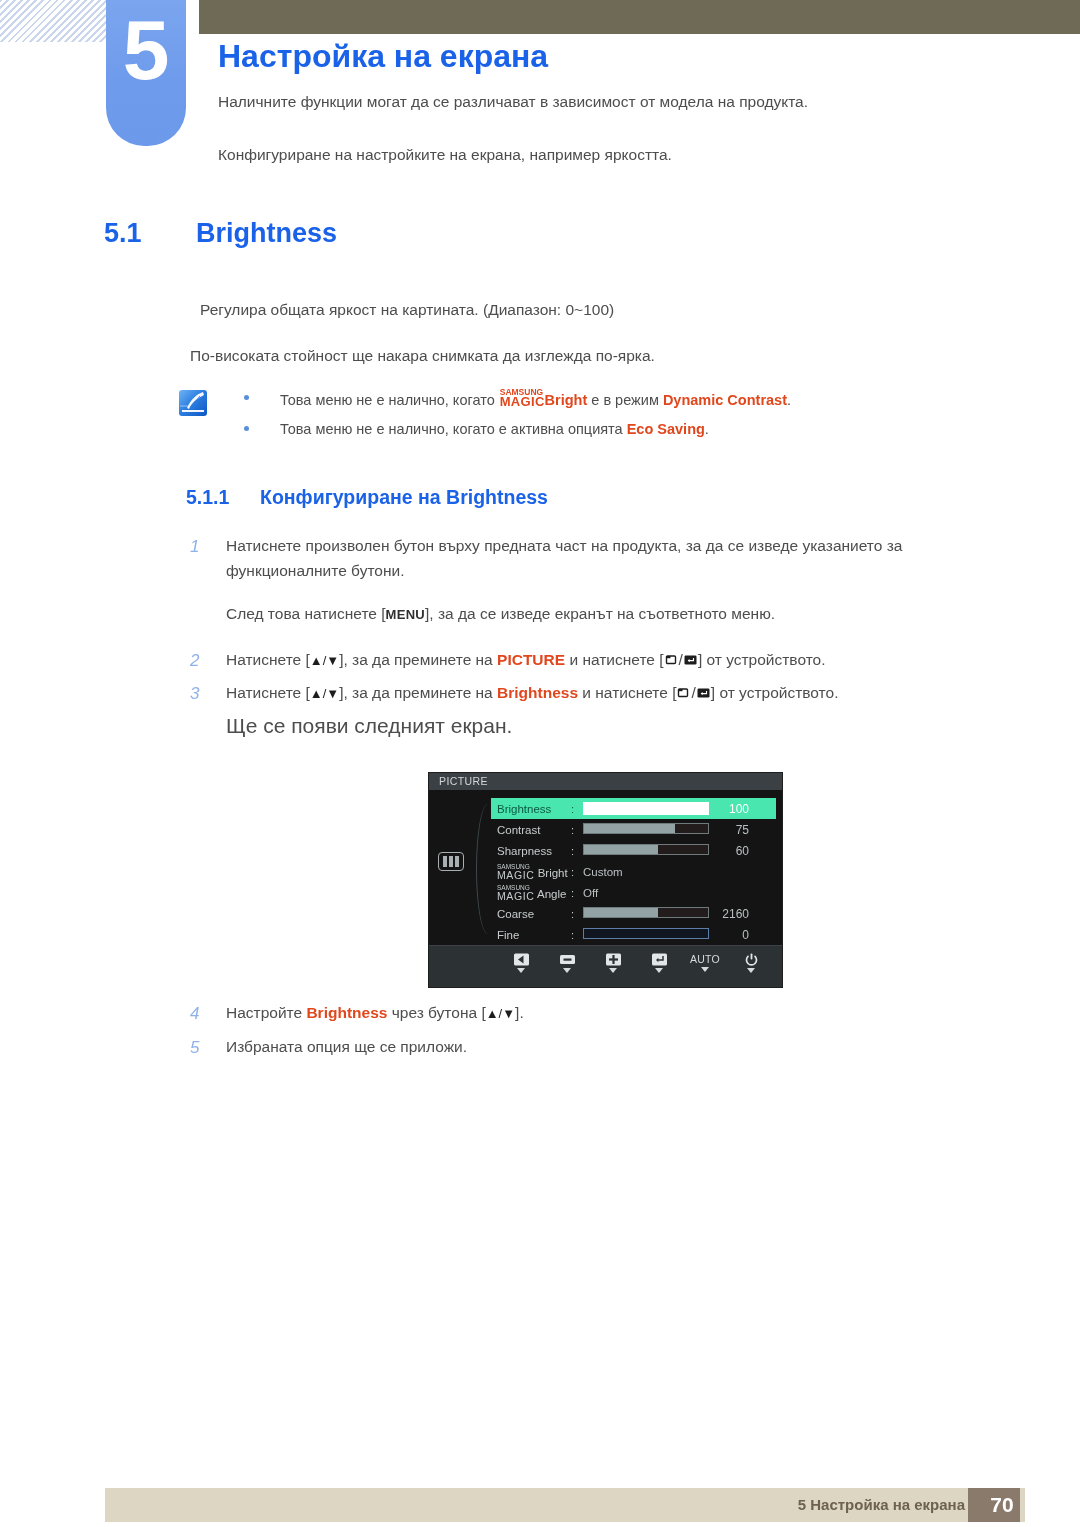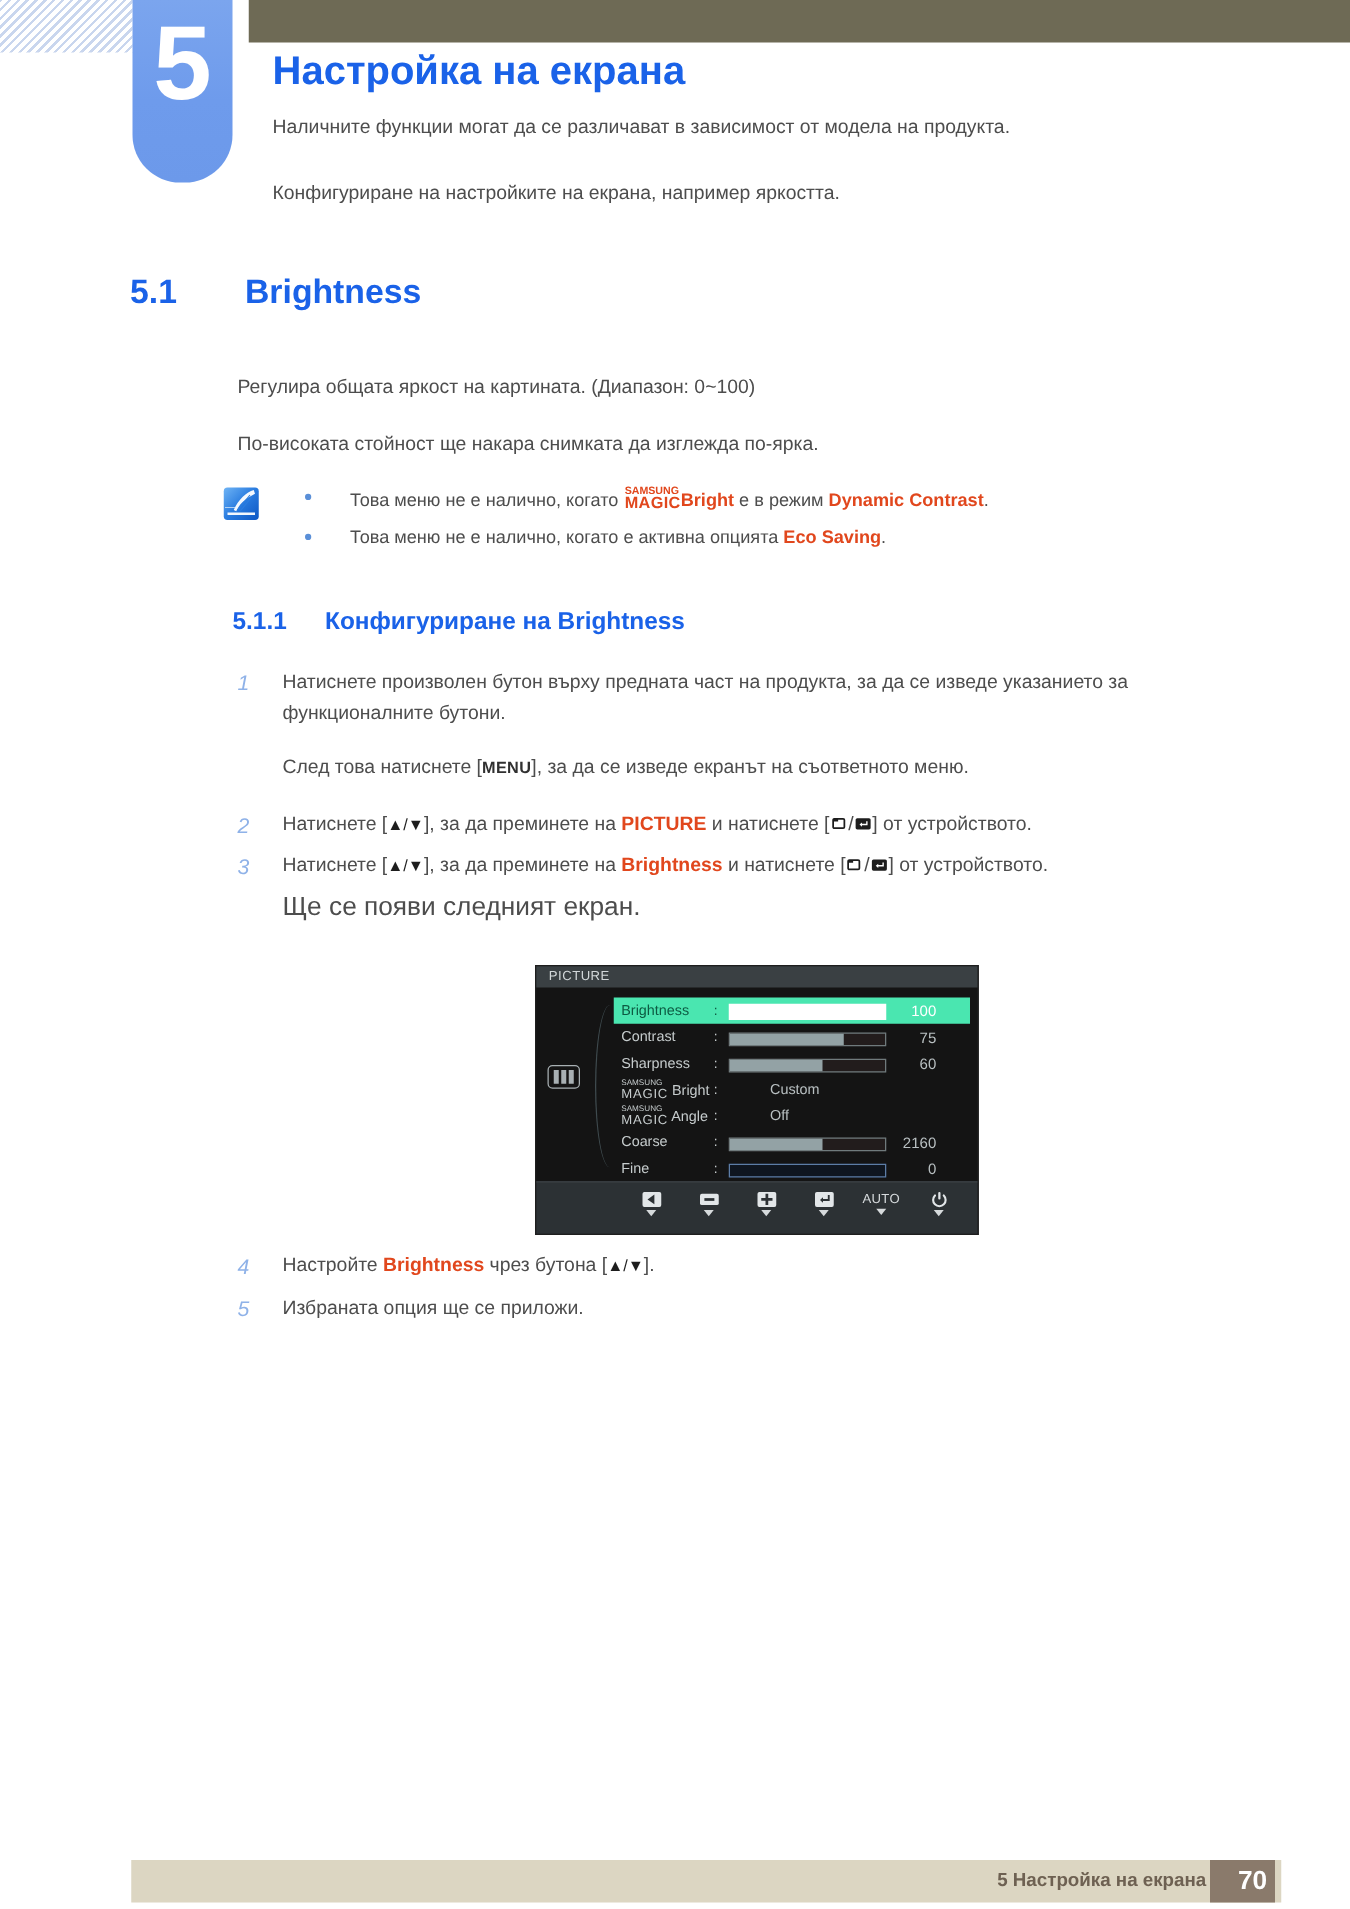--- a/index.html
+++ b/index.html
@@ -53,21 +53,21 @@
     position: absolute; left: 104px; top: 218px;
     font-size: 27px; font-weight: bold; color: #1a62e8;
   }
   .sec-head .num { display: inline-block; width: 92px; }
 
   
   .body-p {
     position: absolute; left: 190px;
     font-size: 15.5px; color: #4d4d4d; line-height: 1.45;
   }
-  .p1 { top: 299px; }
+  .p1 { top: 299px; margin-left: 10px; }
   .p2 { top: 345px; }
 
   
   .note-icon {
     position: absolute; left: 179px; top: 390px; width: 28px; height: 26px;
     border-radius: 3px;
     background: linear-gradient(135deg, #6fb4f5 0%, #2b7de0 48%, #0d57c4 100%);
     overflow: hidden;
   }
   .note-icon svg { display: block; }
@@ -165,39 +165,39 @@
   .osd-row.hl {
     background: #4ae6b0;
   }
   .osd-label {
     width: 80px; font-size: 11.5px; color: #c6cccd; padding-left: 6px;
     white-space: nowrap;
   }
   .osd-row.hl .osd-label { color: #0d5a42; }
   .osd-colon { width: 12px; font-size: 11px; color: #c6cccd; text-align: left; }
   .osd-row.hl .osd-colon { color: #0d5a42; }
-  .osd-val-wrap { flex: 1; display: flex; align-items: flex-end; }
+  .osd-val-wrap { flex: 1; display: flex; align-items: flex-start; }
   .osd-bar {
     position: relative; width: 126px; height: 11px;
     background: #221c1c; border: 1px solid #6f7a7c;
   }
   .osd-bar.blue { background: #0f1620; border-color: #5d7da6; }
   .osd-bar > span {
     display: block; height: 100%; background: #93a2a5;
   }
   .osd-row.hl .osd-bar { background: #1d6b54; border: none; height: 13px; }
   .osd-row.hl .osd-bar > span { background: #ffffff; }
   .osd-num {
     width: 46px; text-align: right; font-size: 12px; color: #b9c0c2;
     padding-right: 6px;
   }
   .osd-row.hl .osd-num {
     color: #ffffff; font-weight: normal;
   }
-  .osd-textval { font-size: 11.5px; color: #b9c0c2; margin-left: 33px; }
+  .osd-textval { font-size: 11.5px; color: #b9c0c2; }
   .magic-osd {
     display: inline-block; position: relative; line-height: 1;
     vertical-align: -2px; color: #c6cccd;
   }
   .magic-osd .s { display: block; font-size: 6.5px; line-height: 6px; letter-spacing: 0px; }
   .magic-osd .m { display: block; font-size: 10.5px; line-height: 10px; letter-spacing: 0.6px; }
 
   .osd-foot {
     position: absolute; left: 0; bottom: 0; width: 100%; height: 42px;
     background: #2c3134; border-top: 1px solid #3c4245;

